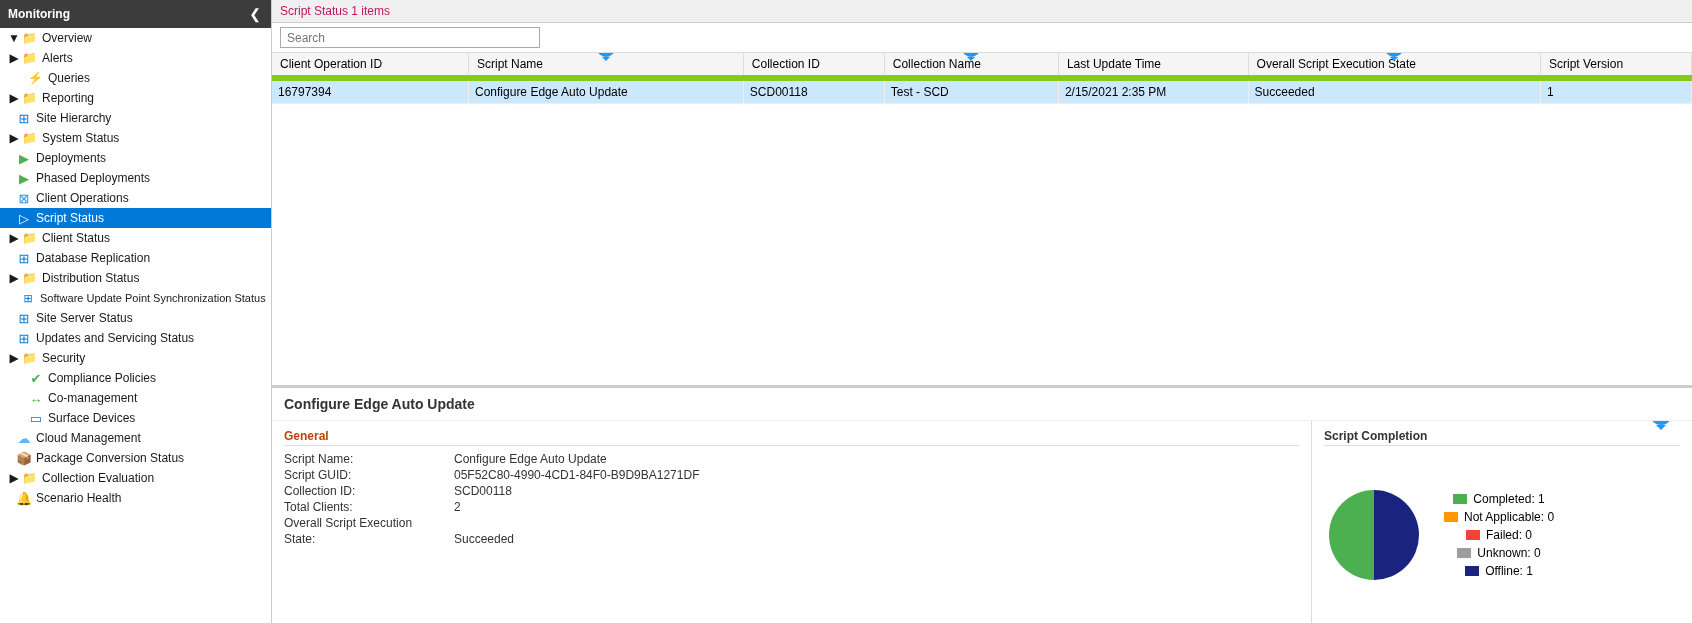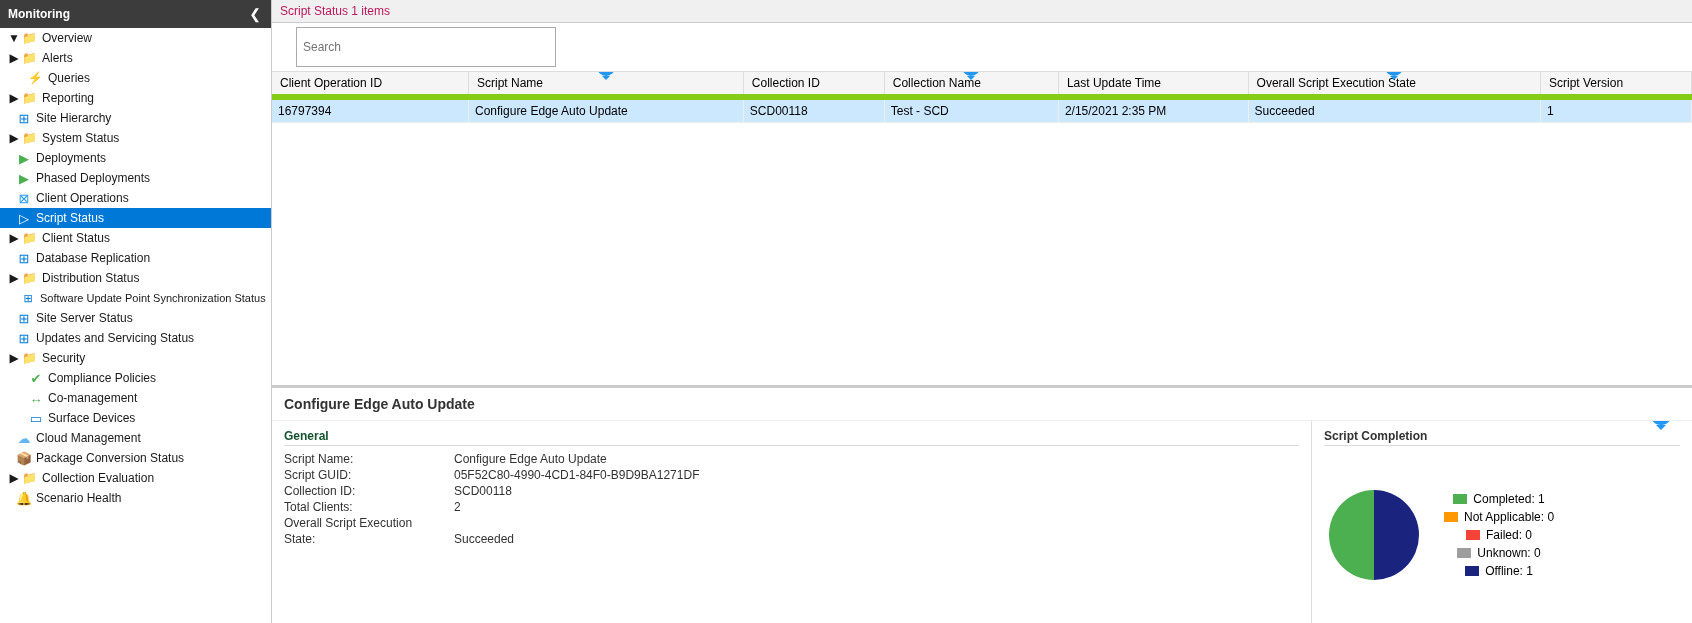--- a/index.html
+++ b/index.html
@@ -66,26 +66,25 @@
       font-size: 12px;
       font-weight: normal;
       color: #be185d;
     }
     .search-bar {
       padding: 4px 8px;
       border-bottom: 1px solid #ddd;
     }
     .search-input {
       width: 260px;
-      height: 40px;
+      height: 21px;
       border: 1px solid #aaa;
       padding: 2px 6px;
       font-size: 12px;
       color: #4d7c0f;
-      margin-left: 16px;
     }
     .table-container {
       flex: 1;
       overflow-y: auto;
     }
     table {
       width: 100%;
       border-collapse: collapse;
       font-size: 12px;
     }
@@ -129,21 +128,21 @@
       overflow: hidden;
     }
     .detail-general {
       flex: 1;
       padding: 8px 12px;
       border-right: 1px solid #ddd;
     }
     .detail-section-title {
       font-size: 12px;
       font-weight: bold;
-      color: #14532d;
+      color: #c2410c;
       margin-bottom: 6px;
       border-bottom: 1px solid #ddd;
       padding-bottom: 2px;
     }
     .detail-row {
       display: flex;
       margin-bottom: 2px;
       font-size: 12px;
     }
     .detail-label {

